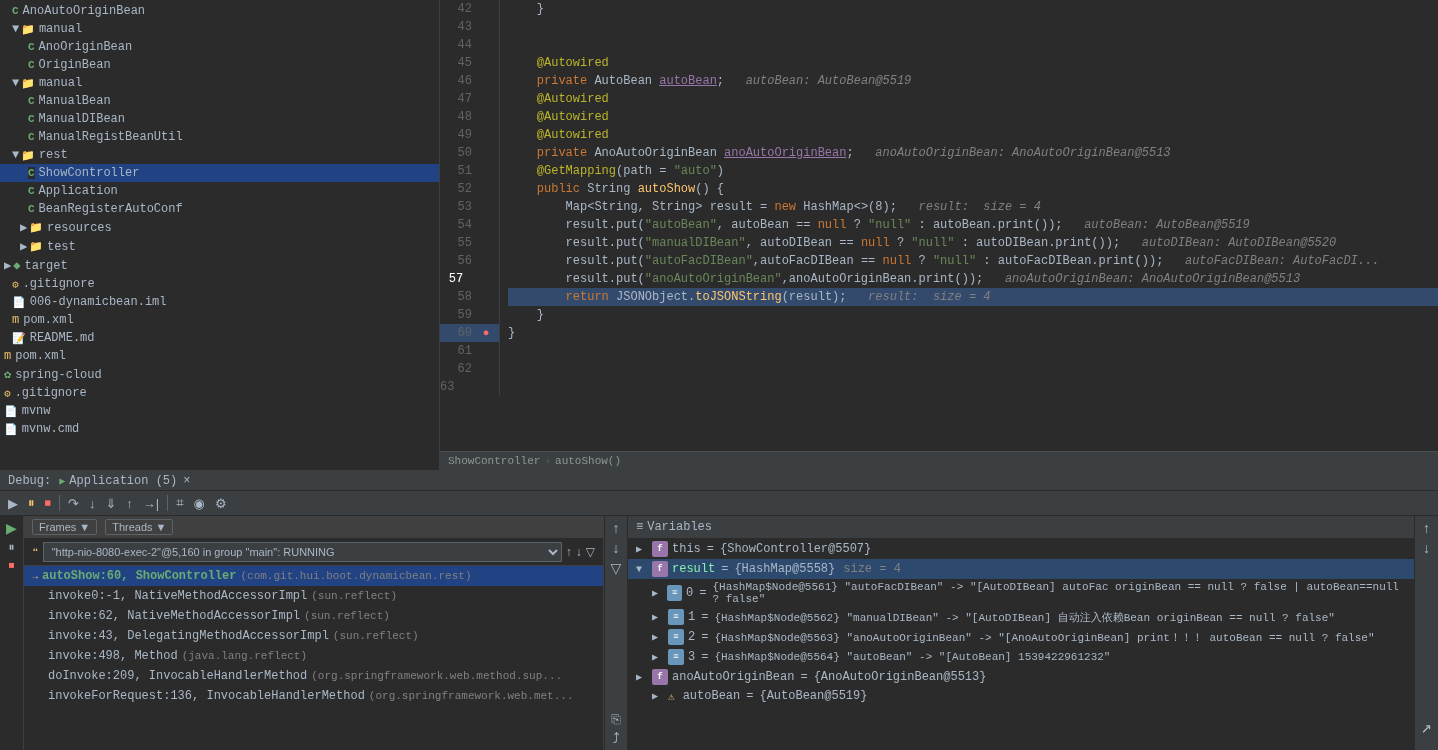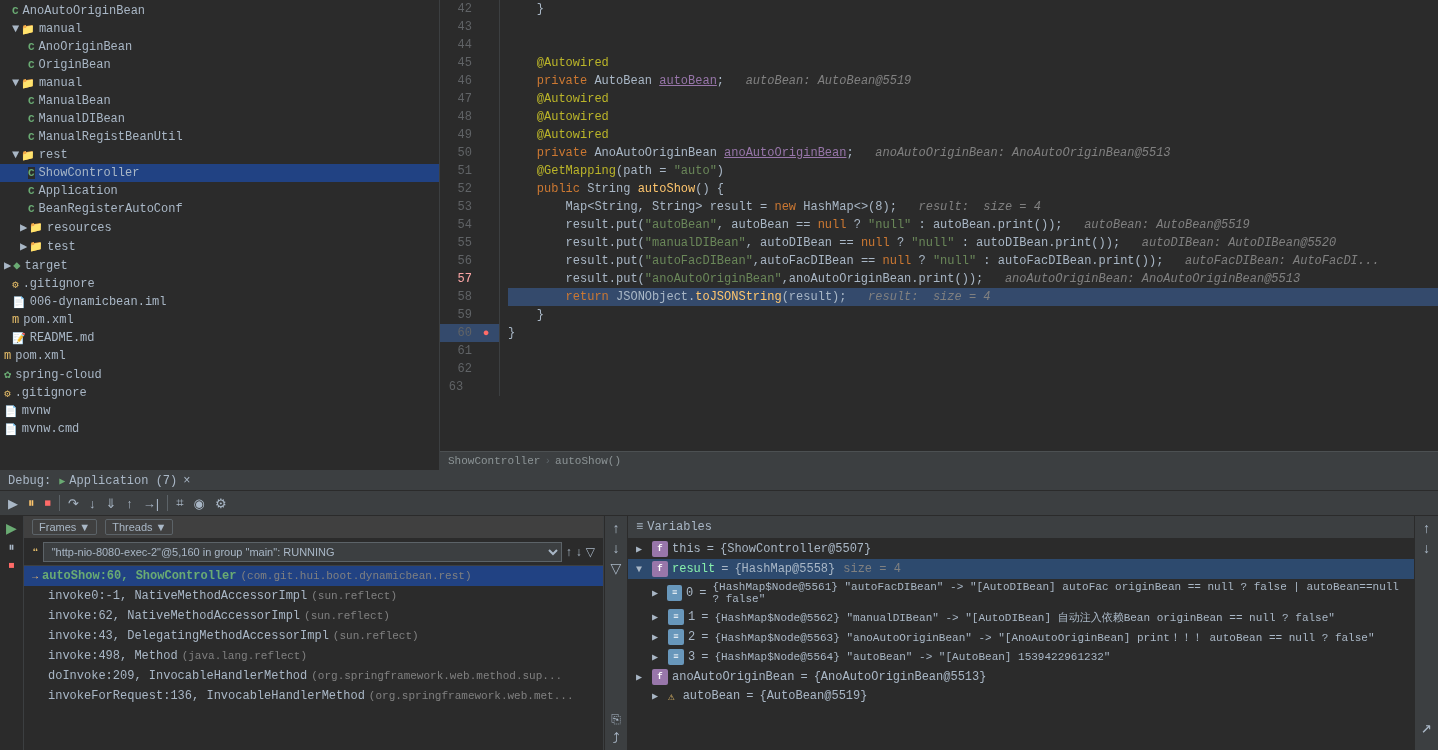--- a/index.html
+++ b/index.html
@@ -262,21 +262,21 @@
         </div>
         <div style="display:flex;height:18px;line-height:18px">
           <div style="width:36px;text-align:right;color:#606366;padding-right:4px;font-size:12px">55</div>
           <div style="width:20px"></div>
         </div>
         <div style="display:flex;height:18px;line-height:18px">
           <div style="width:36px;text-align:right;color:#606366;padding-right:4px;font-size:12px">56</div>
           <div style="width:20px"></div>
         </div>
         <div style="display:flex;height:18px;line-height:18px">
-          <div style="width:36px;text-align:right;color:#fca5a5;padding-right:4px;font-size:12px">57</div>
+          <div style="width:36px;text-align:center;color:#ffffff;padding-right:4px;font-size:12px">57</div>
           <div style="width:20px"></div>
         </div>
         <div style="display:flex;height:18px;line-height:18px">
           <div style="width:36px;text-align:right;color:#606366;padding-right:4px;font-size:12px">58</div>
           <div style="width:20px"></div>
         </div>
         <div style="display:flex;height:18px;line-height:18px">
           <div style="width:36px;text-align:right;color:#606366;padding-right:4px;font-size:12px">59</div>
           <div style="width:20px"></div>
         </div>
@@ -286,21 +286,21 @@
         </div>
         <div style="display:flex;height:18px;line-height:18px">
           <div style="width:36px;text-align:right;color:#606366;padding-right:4px;font-size:12px">61</div>
           <div style="width:20px"></div>
         </div>
         <div style="display:flex;height:18px;line-height:18px">
           <div style="width:36px;text-align:right;color:#606366;padding-right:4px;font-size:12px">62</div>
           <div style="width:20px"></div>
         </div>
         <div style="display:flex;height:18px;line-height:18px">
-          <div style="width:36px;text-align:center;color:#606366;padding-right:4px;font-size:12px">63</div>
+          <div style="width:36px;text-align:left;color:#606366;padding-right:4px;font-size:12px">63</div>
           <div style="width:20px"></div>
         </div>
       </div>
 
       <div style="flex:1;padding-left:8px;overflow:auto">
         <div class="code-line"><span style="color:#a9b7c6">    }</span></div>
         <div class="code-line"></div>
         <div class="code-line"></div>
         <div class="code-line"><span style="color:#bbb529">    @Autowired</span></div>
         <div class="code-line"><span style="color:#cc7832">    private </span><span style="color:#a9b7c6">AutoBean </span><span style="color:#9876aa;text-decoration:underline">autoBean</span><span style="color:#a9b7c6">;   </span><span style="color:#808080;font-style:italic">autoBean: AutoBean@5519</span></div>
@@ -329,21 +329,21 @@
     </div>
   </div>
 </div>
 
 <div class="debug-panel">
 
   <div class="debug-header">
     <span style="color:#a9b7c6;font-size:12px">Debug:</span>
     <span style="color:#a9b7c6;font-size:12px;display:flex;align-items:center;gap:4px">
       <span style="color:#6aab73;font-size:10px">▶</span>
-      <span>Application (7)</span>
+      <span>Application (5)</span>
       <span style="cursor:pointer;margin-left:2px">×</span>
     </span>
   </div>
 
   <div class="debug-toolbar">
     <button title="Resume">▶</button>
     <button title="Pause" style="color:#ffc66d">⏸</button>
     <button title="Stop" style="color:#ff6b68">⏹</button>
     <div class="sep"></div>
     <button title="Step Over">↷</button>

